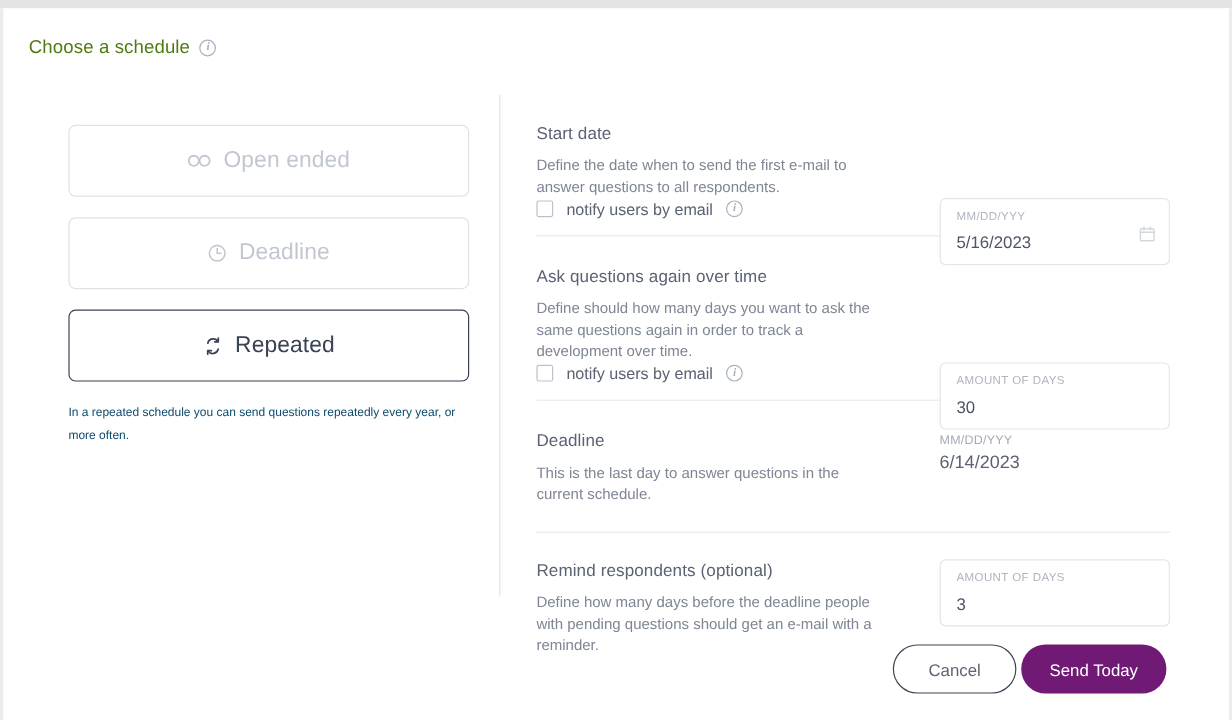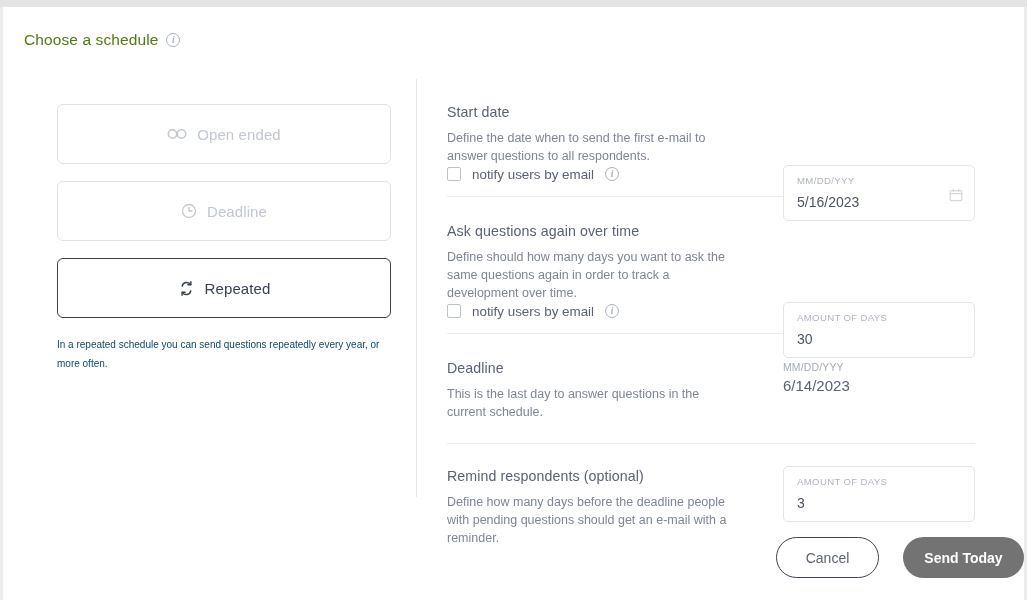--- a/index.html
+++ b/index.html
@@ -44,21 +44,21 @@
     font-family: "Liberation Serif", serif; font-style: italic; font-weight: bold;
     display: inline-block; flex: none;
   }
 
   
   .left-panel { position: absolute; left: 54px; top: 97px; width: 334px; }
   .option-card {
     height: 60px; border: 1px solid #dfe2e7; border-radius: 6px;
     display: flex; align-items: center; justify-content: center;
     gap: 10px; margin-bottom: 17px; background: #fff;
-    font-size: 15px; color: #c2c7d1; cursor: pointer;
+    font-size: 19px; color: #c2c7d1; cursor: pointer;
   }
   .option-card.selected {
     border: 1.6px solid #394353; color: #394353;
   }
   .option-card .opt-ico { display: flex; align-items: center; }
   .option-card .opt-label { letter-spacing: .1px; }
 
   .help-text {
     margin-top: 11px; width: 334px; text-align: left;
     font-size: 10px; line-height: 19px; color: #0c4a6e;
@@ -111,21 +111,22 @@
 
   .h-divider { height: 1px; background: #e7eaee; width: 528px; }
 
   .sec-gap-1 { height: 26px; }
   .sec-gap-2 { height: 26px; }
   .sec-gap-3 { height: 24px; }
 
   
   .footer {
     position: absolute; left: 0; top: 530px; width: 1021px;
-    display: flex; justify-content: flex-end; align-items: center; gap: 24px;
+    display: flex; justify-content: flex-end; align-items: center; gap: 4px;
+    padding-right: 52px;
   }
   .btn {
     border-radius: 22px; font-size: 14px; cursor: pointer;
     display: flex; align-items: center; justify-content: center;
     height: 41px; border: none; font-family: "Liberation Sans", sans-serif;
   }
   .btn-cancel {
     width: 103px; background: #fff; border: 1.4px solid #3b4554; color: #5d6472;
   }
   .btn-draft { width: 132px; color: #ffffff; }
@@ -240,16 +241,16 @@
       <div class="row-desc">Define how many days before the deadline people with pending questions should get an e-mail with a reminder.</div>
       <div class="field" style="top:-2px;">
         <div class="field-label">AMOUNT OF DAYS</div>
         <div class="field-value">3</div>
       </div>
     </div>
   </div>
 
   <div class="footer">
     <button class="btn btn-cancel">Cancel</button>
-    <button class="btn btn-send" style="background: #737373; font-weight: bold;">Send Today</button>
+    <button class="btn btn-send" style="background: #701a75;">Send Today</button>
   </div>
 
 </div>
 
 </body></html>

